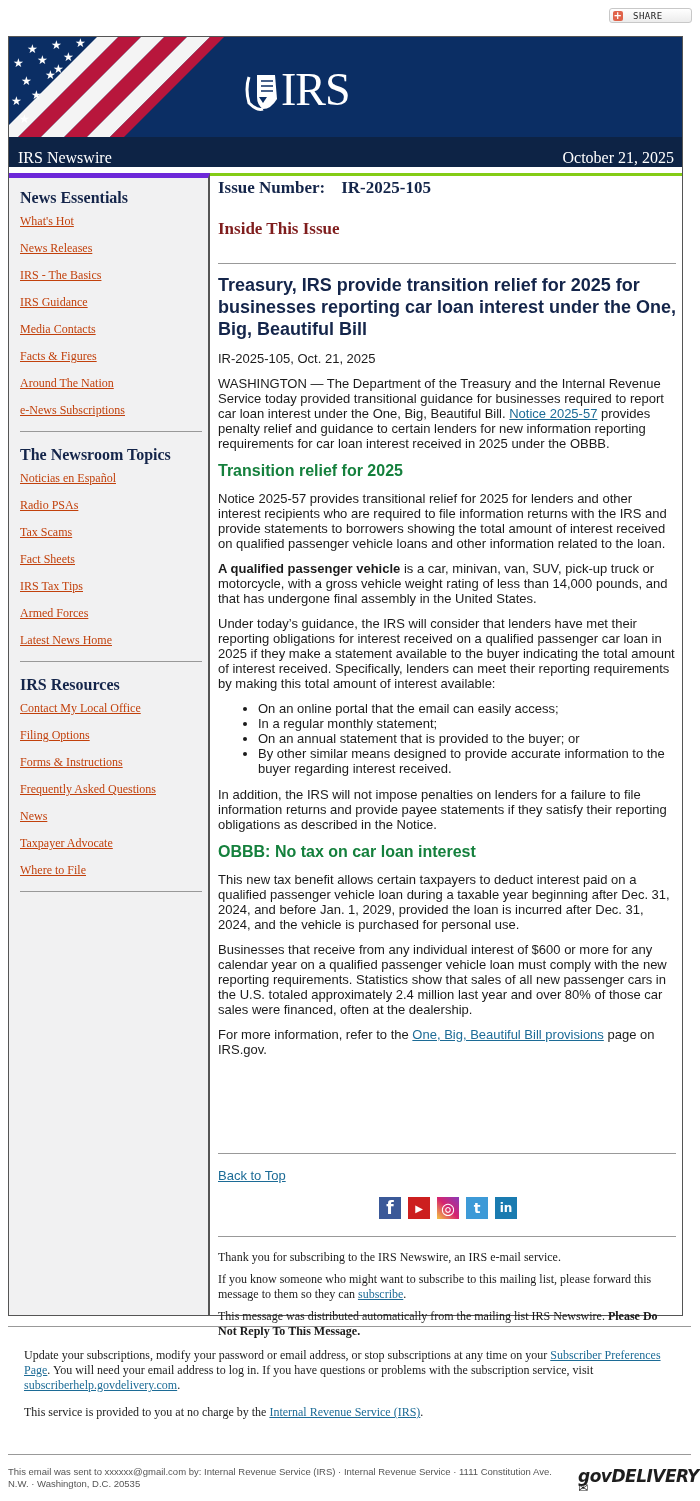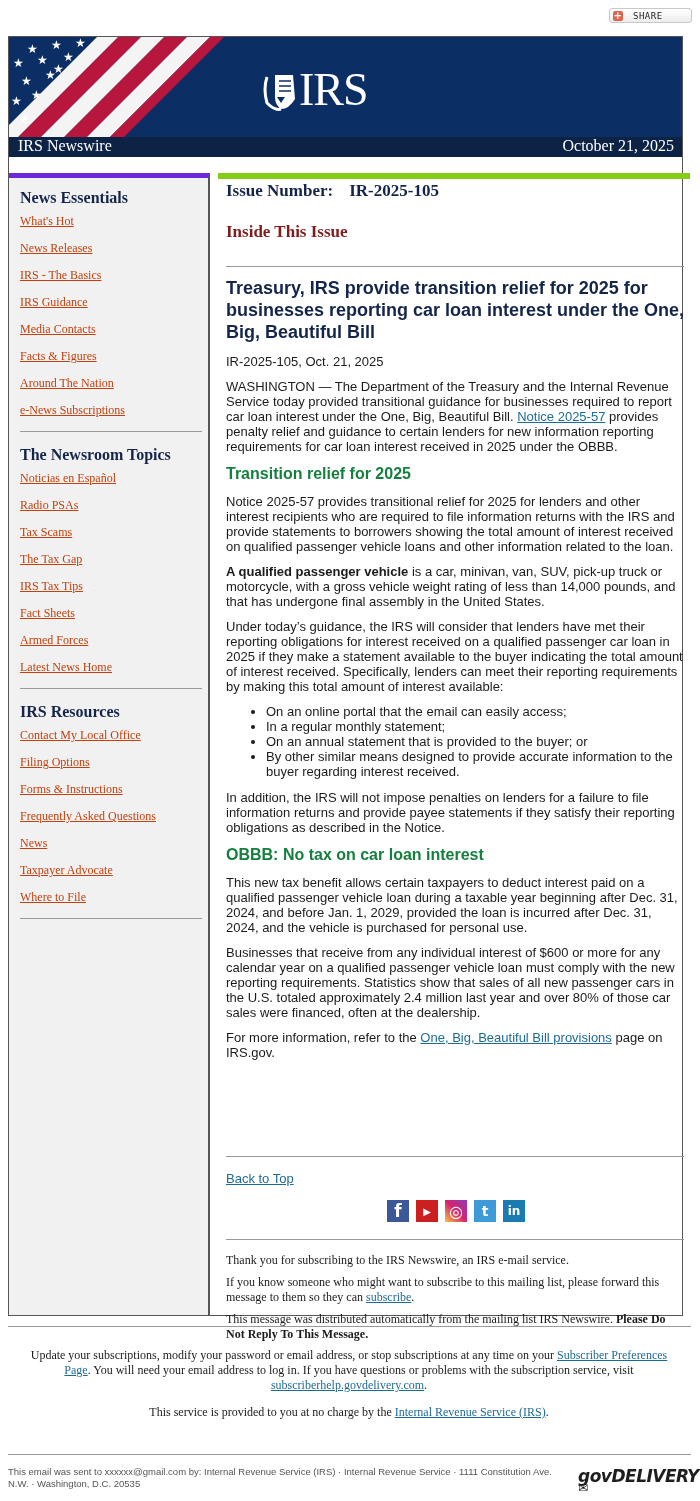--- a/index.html
+++ b/index.html
@@ -3,46 +3,46 @@
 <meta charset="utf-8">
 <style>
   html, body { margin:0; padding:0; background:#ffffff; }
   body { width:700px; height:1501px; position:relative; overflow:hidden; font-family:"Liberation Serif", serif; color:#1b1b1b; }
   a { color:#1c6b96; text-decoration:underline; }
   .share { position:absolute; left:609px; top:8px; width:83px; height:15px; border:1px solid #c8c8c8; border-radius:3px; background:linear-gradient(#ffffff,#ececec); font-family:"DejaVu Sans Mono", monospace; font-size:9px; letter-spacing:0.5px; color:#222; box-sizing:border-box; display:flex; align-items:center; cursor:pointer; }
   .share .plus { width:10px; height:10px; background:#e0634a; border-radius:2px; margin:0 10px 0 3px; color:#fff; font-size:10px; line-height:10px; text-align:center; font-weight:bold; font-family:"DejaVu Sans", sans-serif; }
   .frame { position:absolute; left:8px; top:36px; width:675px; height:1280px; border:1px solid #555; box-sizing:border-box; background:#fff; }
   .banner { position:absolute; left:0; top:0; width:673px; height:100px; background:#0b2e64; overflow:hidden; }
   .banner svg.flag { position:absolute; left:0; top:0; }
-  .logo { position:absolute; left:254px; top:30px; display:flex; align-items:center; }
+  .logo { position:absolute; left:236px; top:30px; display:flex; align-items:center; }
   .logo .irs-text { font-family:"Liberation Serif", serif; font-size:46px; color:#fff; line-height:46px; letter-spacing:-1px; }
-  .subbar { position:absolute; left:0; top:100px; width:673px; height:20px; background:#0d2345; color:#fff; font-size:16px; display:flex; align-items:flex-start; justify-content:space-between; padding:0 8px 0 9px; box-sizing:border-box; }
+  .subbar { position:absolute; left:0; top:100px; width:673px; height:30px; background:#0d2345; color:#fff; font-size:16px; display:flex; align-items:flex-end; justify-content:space-between; padding:0 8px 0 9px; box-sizing:border-box; }
   .sidebar { position:absolute; left:0; top:136px; width:201px; height:1142px; background:#f1f1f2; border-right:2px solid #555; box-sizing:border-box; border-top:5px solid #6d28d9; }
   .side-section { padding:0 0 0 11px; }
   .side-h { font-size:16px; font-weight:bold; color:#14254a; margin:6px 0 0 0; height:28px; line-height:28px; }
   .side-link { display:block; font-size:12px; height:27px; line-height:19px; color:#c2410c; }
   .side-hr { height:1px; background:#999; margin:3px 6px 9px 0; border:none; }
-  .main { position:absolute; left:201px; top:136px; width:472px; height:1142px; padding:0 8px 0 8px; box-sizing:border-box; border-top:6px solid #84cc16; font-family:"Liberation Sans", sans-serif; font-size:13px; line-height:15px;margin-left:8px; }
+  .main { position:absolute; left:201px; top:136px; width:472px; height:1142px; padding:0 8px 0 8px; box-sizing:border-box; border-top:3px solid #84cc16; font-family:"Liberation Sans", sans-serif; font-size:13px; line-height:15px; }
   .issue { font-family:"Liberation Serif", serif; font-size:17px; font-weight:bold; color:#14254a; position:absolute; left:8px; top:4px; }
   .issue .num { margin-left:16px; }
   .inside { font-family:"Liberation Serif", serif; font-size:17px; font-weight:bold; color:#7f1d1d; position:absolute; left:8px; top:45px; }
   .hr { position:absolute; left:8px; width:458px; height:1px; background:#999; }
   .art { position:absolute; left:8px; top:98px; width:460px; }
   .art h1 { font-size:18px; line-height:22px; font-weight:bold; color:#14254a; margin:0 0 11px 0; }
   .art h2 { font-size:16px; line-height:20px; font-weight:bold; color:#15803d; margin:0 0 10px 0; }
   .art p { margin:0 0 10px 0; }
   .art ul { margin:0 0 11px 0; padding-left:40px; }
   .art li { margin:0; }
   .social { position:absolute; left:169px; top:1021px; display:flex; gap:7px; }
   .social span { width:22px; height:22px; display:flex; align-items:center; justify-content:center; color:#fff; font-family:"DejaVu Sans", sans-serif; font-weight:bold; font-size:14px; cursor:pointer; }
   .footer-in { position:absolute; left:8px; top:1074px; width:460px; font-family:"Liberation Serif", serif; font-size:12px; line-height:15px; color:#1b1b1b; }
   .footer-in p { margin:0 0 7px 0; }
   .outer-hr { position:absolute; left:8px; width:683px; height:1px; background:#999; }
   .sub-foot { position:absolute; left:24px; top:1348px; width:650px; font-size:12px; line-height:15px; font-family:"Liberation Serif", serif; color:#1b1b1b; }
-  .sub-foot p { margin:0 0 12px 0;text-align:center; }
+  .sub-foot p { margin:0 0 12px 0; }
   .gd-foot { position:absolute; left:8px; top:1466px; width:560px; font-family:"Liberation Sans", sans-serif; font-size:9.5px; line-height:12px; color:#555; }
   .gd-logo { position:absolute; left:578px; top:1466px; font-family:"DejaVu Sans", sans-serif; font-weight:bold; font-style:italic; font-size:17px; color:#1e1e1e; letter-spacing:-0.5px; }
 </style>
 </head>
 <body>
 
 <div class="share">
   <span class="plus">+</span>
   <span>SHARE</span>
 </div>
@@ -98,23 +98,22 @@
       <a class="side-link">Facts &amp; Figures</a>
       <a class="side-link">Around The Nation</a>
       <a class="side-link">e-News Subscriptions</a>
       <div class="side-hr"></div>
     </div>
     <div class="side-section">
       <div class="side-h">The Newsroom Topics</div>
       <a class="side-link">Noticias en Español</a>
       <a class="side-link">Radio PSAs</a>
       <a class="side-link">Tax Scams</a>
-      <a class="side-link">The Tax Gap</a>
+      <a class="side-link">Fact Sheets</a>
       <a class="side-link">IRS Tax Tips</a>
-      <a class="side-link">Fact Sheets</a>
       <a class="side-link">Armed Forces</a>
       <a class="side-link">Latest News Home</a>
       <div class="side-hr"></div>
     </div>
     <div class="side-section">
       <div class="side-h">IRS Resources</div>
       <a class="side-link">Contact My Local Office</a>
       <a class="side-link">Filing Options</a>
       <a class="side-link">Forms &amp; Instructions</a>
       <a class="side-link">Frequently Asked Questions</a>

